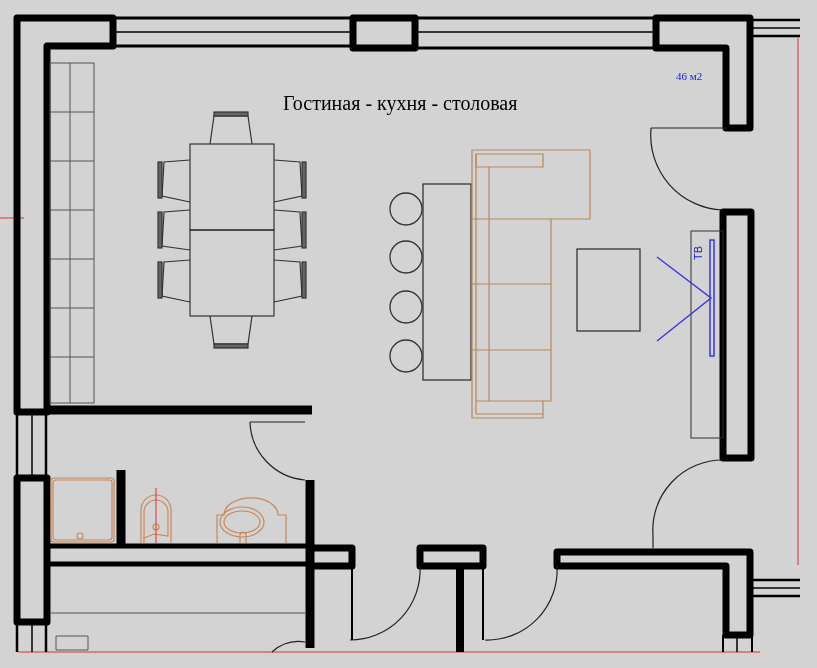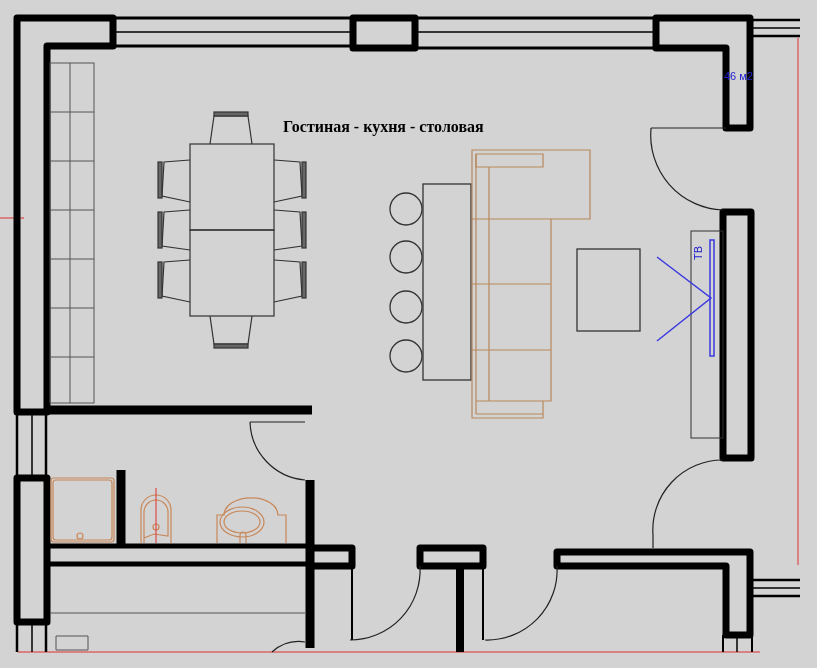--- a/index.html
+++ b/index.html
@@ -1,26 +1,26 @@
 <!DOCTYPE html>
 <html><head>
   <meta charset="utf-8">
   <style>
     html, body { margin: 0; padding: 0; }
     body { width: 817px; height: 668px; background: #d3d3d3; overflow: hidden; position: relative; }
     #plan { position: absolute; left: 0; top: 0; width: 817px; height: 668px; }
     .room-title {
       position: absolute; left: 283px; top: 92px;
       font-family: "Liberation Serif", "DejaVu Serif", serif;
-      font-weight: bold; font-size: 16px; color: #000; white-space: nowrap; margin-top: 26px;
+      font-weight: normal; font-size: 20px; color: #000; white-space: nowrap;
     }
     .area-label {
       position: absolute; left: 676px; top: 70px;
-      font-family: Liberation Sans, sans-serif;
-      font-size: 11px; color: #2020d0; white-space: nowrap; margin-left: 48px;
+      font-family: Liberation Serif, serif;
+      font-size: 11px; color: #2020d0; white-space: nowrap;
     }
     .tv-label {
       position: absolute; left: 692px; top: 260px;
       font-family: "Liberation Sans", "DejaVu Sans", sans-serif;
       font-size: 11px; color: #2020d0; transform: rotate(-90deg); transform-origin: left top;
       white-space: nowrap;
     }
   </style>
 </head>
 <body>

